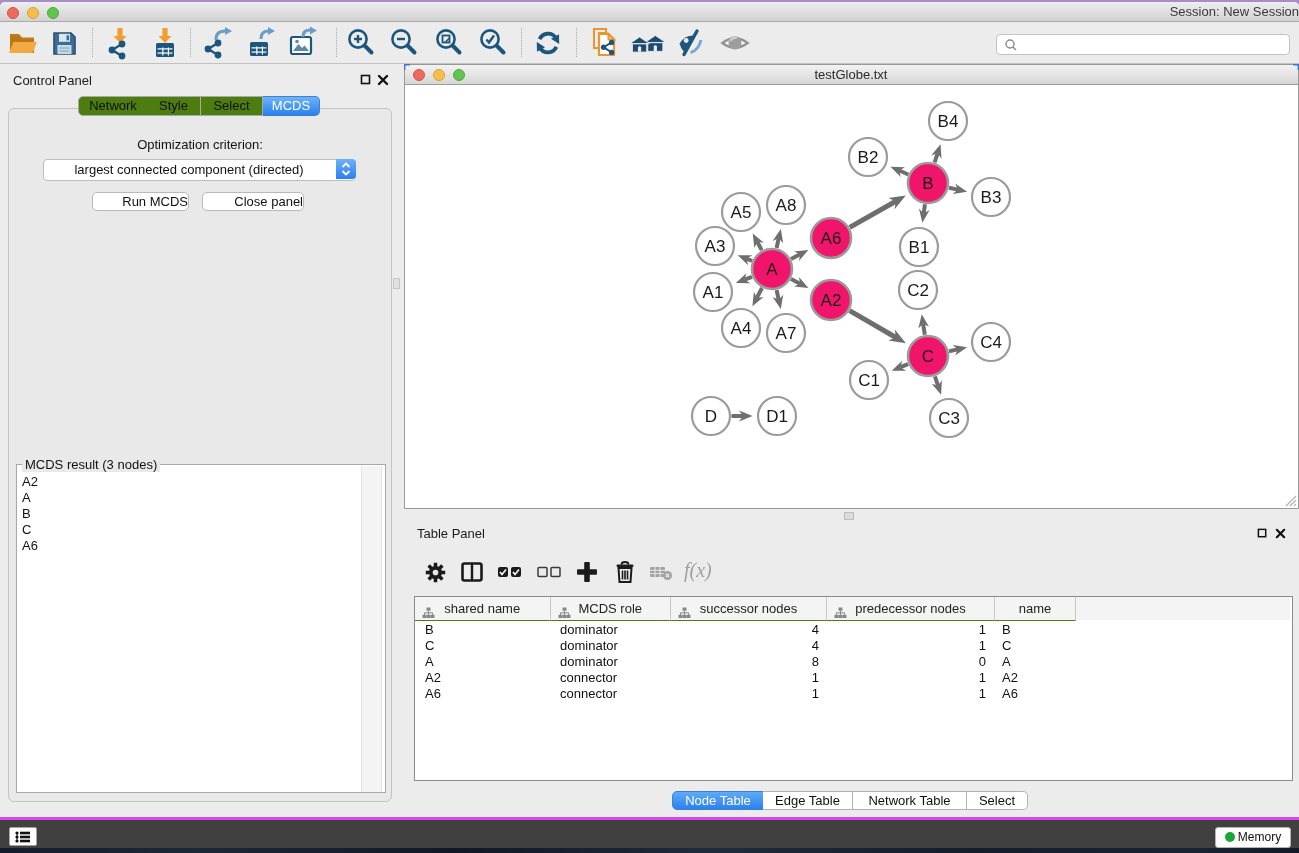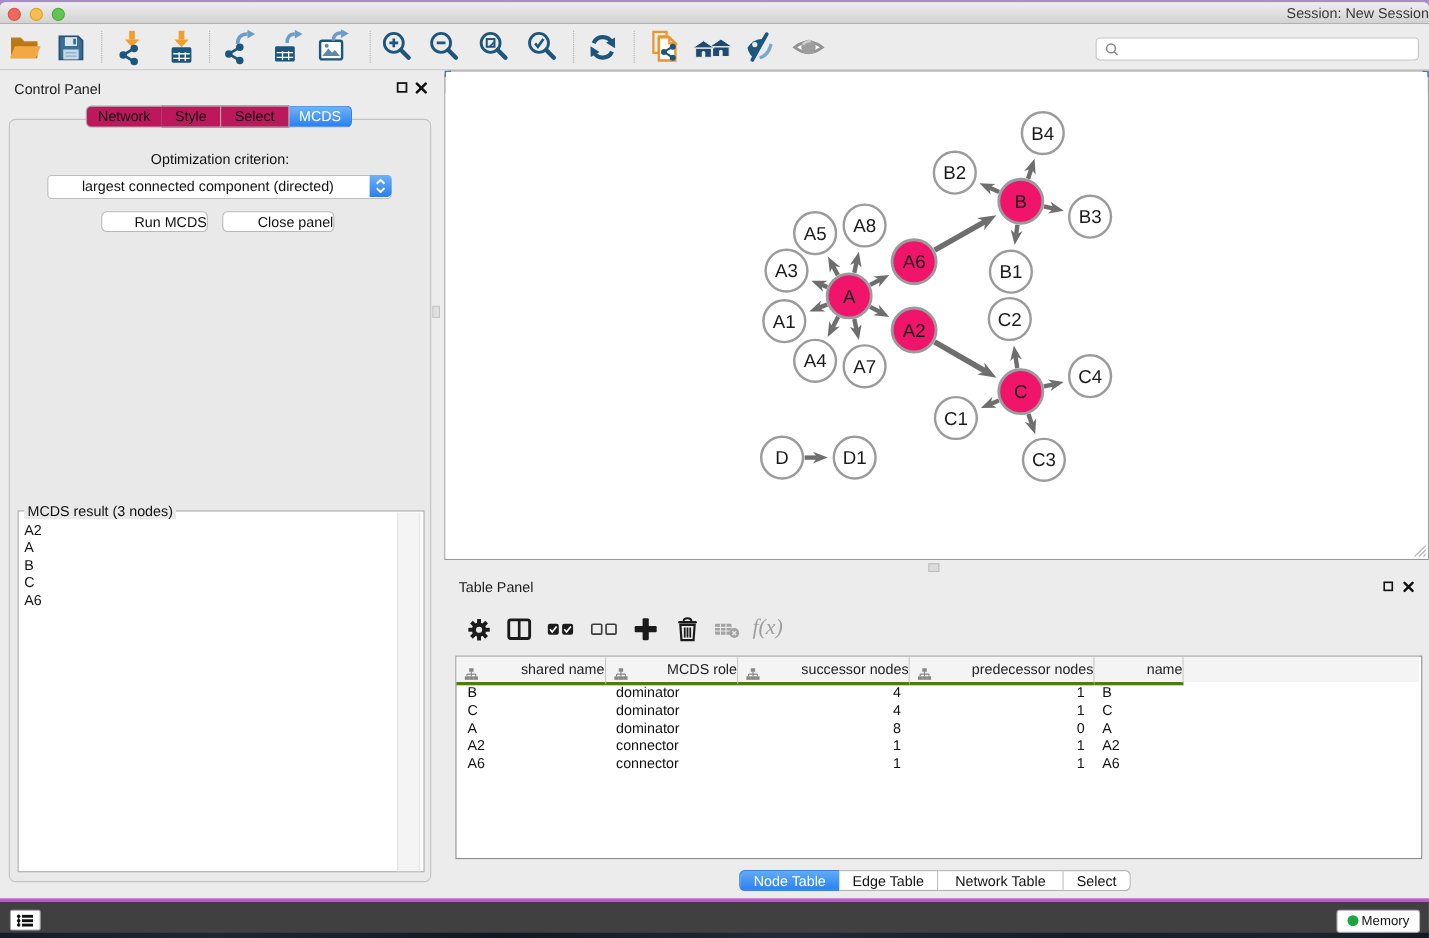--- a/index.html
+++ b/index.html
@@ -13,21 +13,21 @@
   background:linear-gradient(#eeeeee,#d2d2d2);border-bottom:1px solid #ababab;}
 .light{width:12px;height:12px;border-radius:50%;top:3px;box-sizing:border-box}
 #titlebar .t{width:100%;text-align:right;font-size:13px;color:#3a3a3a;line-height:19px}
 #toolbar{left:0;top:20px;width:1299px;height:41px;background:#ececec;border-bottom:1px solid #c2c2c2;}
 .sep{top:6px;width:0;height:29px;border-left:1px dotted #a9a9a9}
 #search{left:996px;top:12px;width:292px;height:19px;background:#fff;
   border:1px solid #c3c3c3;border-radius:4px;}
 #leftpanel{left:0;top:62px;width:400px;height:753px;background:#ececec}
 .ptitle{font-size:13px;color:#1a1a1a}
 #cp-tabs{top:32px;left:78px;height:20px;z-index:5}
-.tab{position:absolute;top:0;height:18px;background:#be185d;border:1px solid #a9a9a9;
+.tab{position:absolute;top:0;height:18px;background:#4d7c0f;border:1px solid #a9a9a9;
   font-size:13px;color:#111;text-align:center;line-height:18px}
 .tab.sel{background:linear-gradient(#6db3f8,#2a80f1);color:#fff;border-color:#3a7fd8}
 #tabpane{left:8px;top:44px;width:382px;height:692px;background:#e9e9e9;
   border:1px solid #c3c3c3;border-radius:6px}
 #dropdown{left:43px;top:95px;width:311px;height:20px;background:#fff;border:1px solid #bdbdbd;border-radius:4px}
 #dd-step{right:-1px;top:-1px;width:20px;height:20px;border-radius:0 4px 4px 0;
   background:linear-gradient(#70b1f8,#2a7ff0)}
 .btn{position:absolute;height:17px;background:#fff;border:1px solid #b9b9b9;border-radius:5px;
   font-size:13px;color:#111;text-align:right;line-height:17px}
 #fieldset{left:16px;top:400px;width:368px;height:327px;border:1px solid #a8a8a8;background:#fff}
@@ -37,22 +37,22 @@
 #desktop{left:400px;top:62px;width:899px;height:753px;background:#ececec}
 #frame{left:3.5px;top:0px;width:893px;height:443px;background:#fff;border:1px solid #989898;border-radius:4px 4px 0 0}
 #ftitle{left:0;top:0;width:100%;height:19px;border-radius:3px 3px 0 0;
   background:linear-gradient(#f3f3f3,#d6d6d6);border-bottom:1px solid #9c9c9c}
 #ftitle .t{width:100%;text-align:center;font-size:13px;color:#2b2b2b;line-height:19px}
 #fcontent{left:0;top:20px;width:893px;height:423px;background:#fff;overflow:hidden}
 #tablepanel{left:400px;top:517px;width:899px;height:298px}
 #tp-title{left:17px;top:7px;font-size:13px;color:#1a1a1a}
 #ttable{left:14px;top:77px;width:877px;height:183px;background:#fff;border:1px solid #8b8b8b}
 #thead{left:0;top:0;width:875px;height:23px;background:#f4f4f4}
-.hcell{position:absolute;top:0;height:23px;border-right:1px solid #c9c9c9;border-bottom:3px solid #4d7c0f;
-  font-size:13px;color:#222;text-align:right;line-height:23px}
+.hcell{position:absolute;top:0;height:23px;border-right:1px solid #c9c9c9;border-bottom:1px solid #4d7c0f;
+  font-size:13px;color:#222;text-align:center;line-height:23px}
 .hicon{position:absolute;left:7px;top:6px}
 .trow{position:absolute;font-size:13px;color:#111;height:16px;line-height:16px}
 .num{text-align:right}
 #btabs{top:272px;left:272px;height:19px;z-index:5}
 .btab{position:absolute;top:0;height:17px;background:#fff;border:1px solid #b3b3b3;
   font-size:13px;color:#111;text-align:center;line-height:17px}
 .btab.sel{background:linear-gradient(#5fabf6,#2a81f1);color:#fff;border-color:#3a7fd8}
 #statusbar{left:0;top:815px;width:1299px;height:28px;background:#404040;border-top:3px solid #d946ef}
 #listbtn{left:9px;top:7px;width:26px;height:17px;background:#fff;border:1px solid #a5a5a5;border-radius:2px}
 #membtn{left:1215px;top:7px;width:74px;height:19px;background:#fdfdfd;border:1px solid #b3b3b3;border-radius:3px;
@@ -225,20 +225,26 @@
     <div class="btn" style="left:92px;top:128px;width:95px">Run MCDS</div>
     <div class="btn" style="left:202px;top:128px;width:100px">Close panel</div>
     <div id="fieldset" class="abs">
       <div id="legend" class="abs">MCDS result (3 nodes)</div>
       <div id="mcds-list" class="abs">A2<br>A<br>B<br>C<br>A6</div>
       <div id="vscroll" class="abs"></div>
     </div>
   </div>
   <div id="desktop" class="abs">
     <div id="frame" class="abs">
+      <div id="ftitle" class="abs">
+        <div class="abs light" style="left:8px;top:3.5px;background:#ee6a5f;border:1px solid #d35248"></div>
+        <div class="abs light" style="left:28px;top:3.5px;background:#f5bf4f;border:1px solid #dfa023"></div>
+        <div class="abs light" style="left:48px;top:3.5px;background:#62c454;border:1px solid #52a636"></div>
+        <div class="t abs">testGlobe.txt</div>
+      </div>
       <svg class="abs" style="left:-1px;top:-1px" width="6" height="6" viewBox="0 0 6 6">
           <path d="M0 0 L6 0 L6 1.4 L1.4 1.4 L1.4 6 L0 6 Z" fill="#4a74cc"></path>
         </svg>
       <svg class="abs" style="right:-1px;top:-1px" width="6" height="6" viewBox="0 0 6 6">
           <path d="M0 0 L6 0 L6 6 L4.6 6 L4.6 1.4 L0 1.4 Z" fill="#4a74cc"></path>
         </svg>
       <div id="fcontent" class="abs">
         <svg width="894" height="424" viewBox="0 0 894 424" style="position:absolute;left:0;top:0">
 <line x1="347.0" y1="191.8" x2="339.6" y2="194.7" stroke="#6e6e6e" stroke-width="4.0"></line>
 <polygon points="330.8,198.1 341.4,188.2 339.6,194.7 345.4,198.2" fill="#6e6e6e"></polygon>

